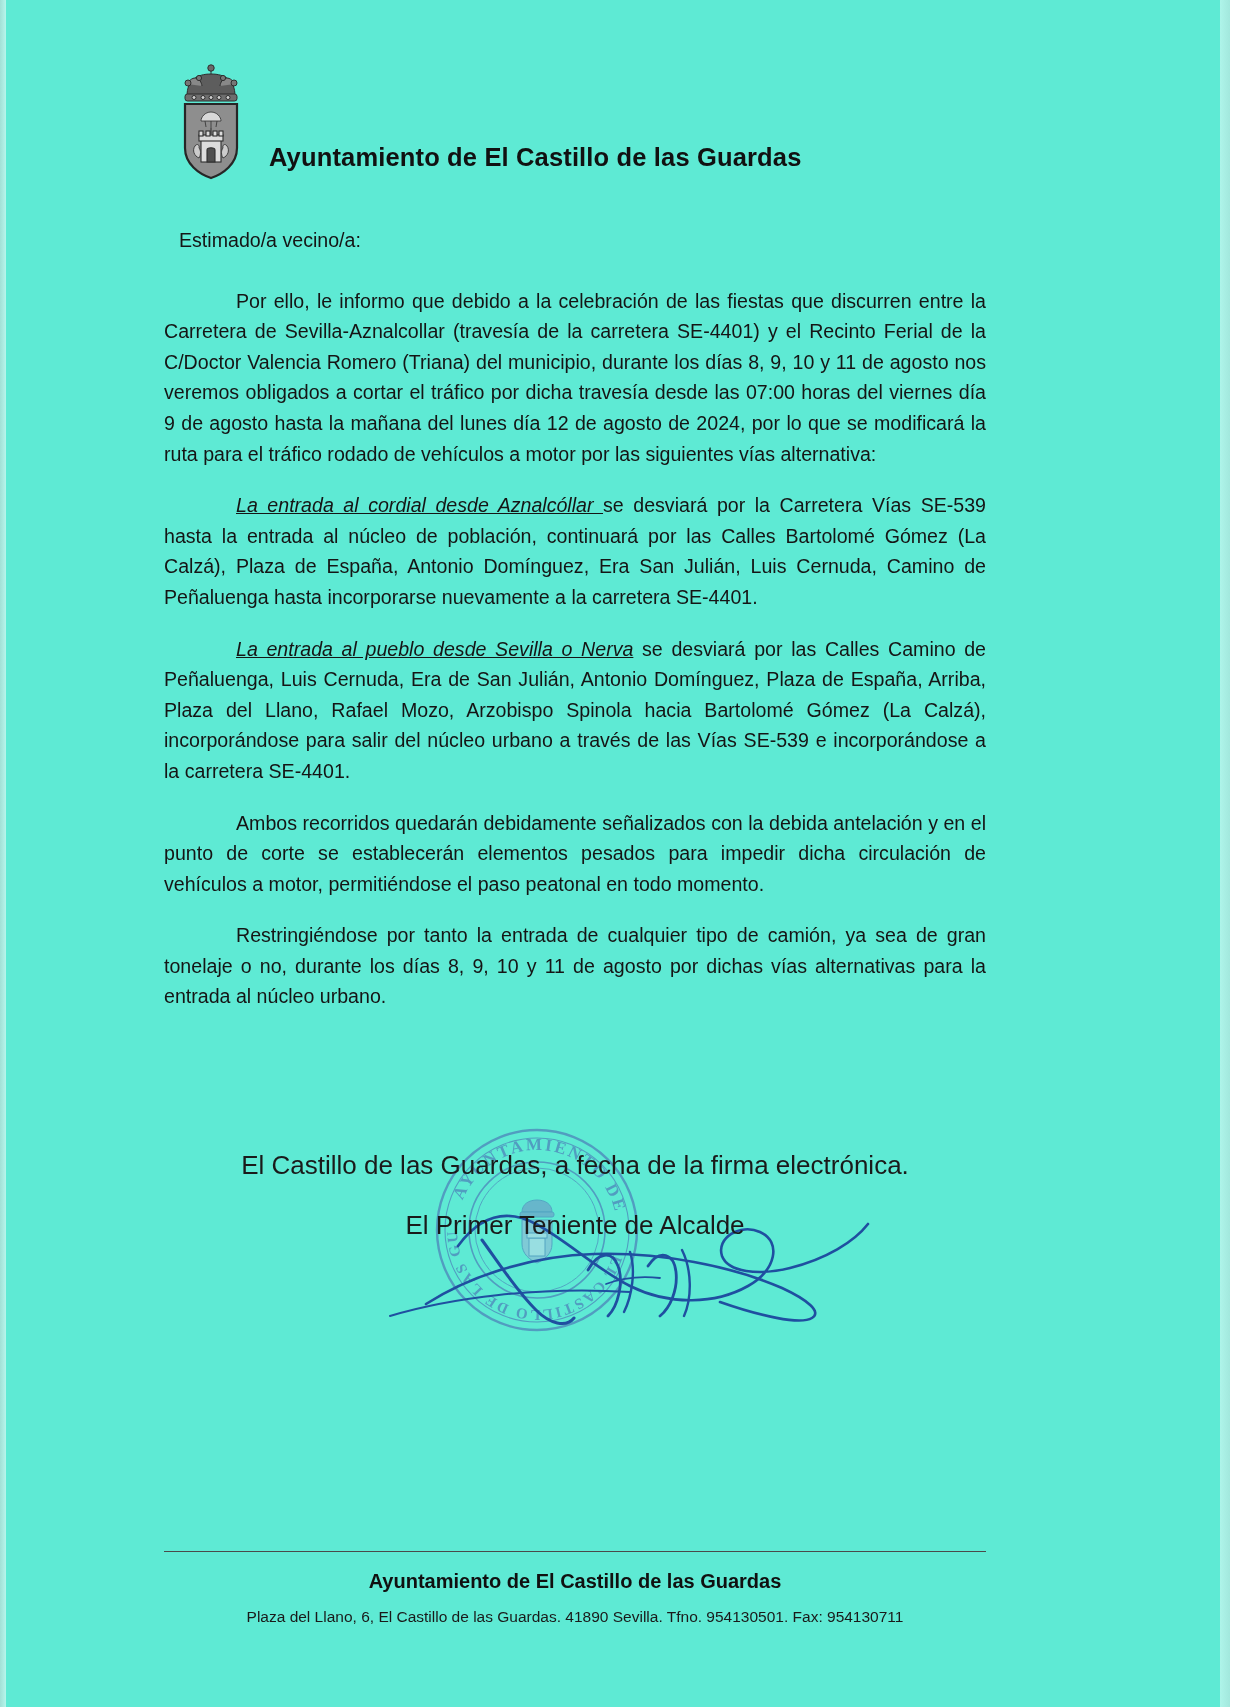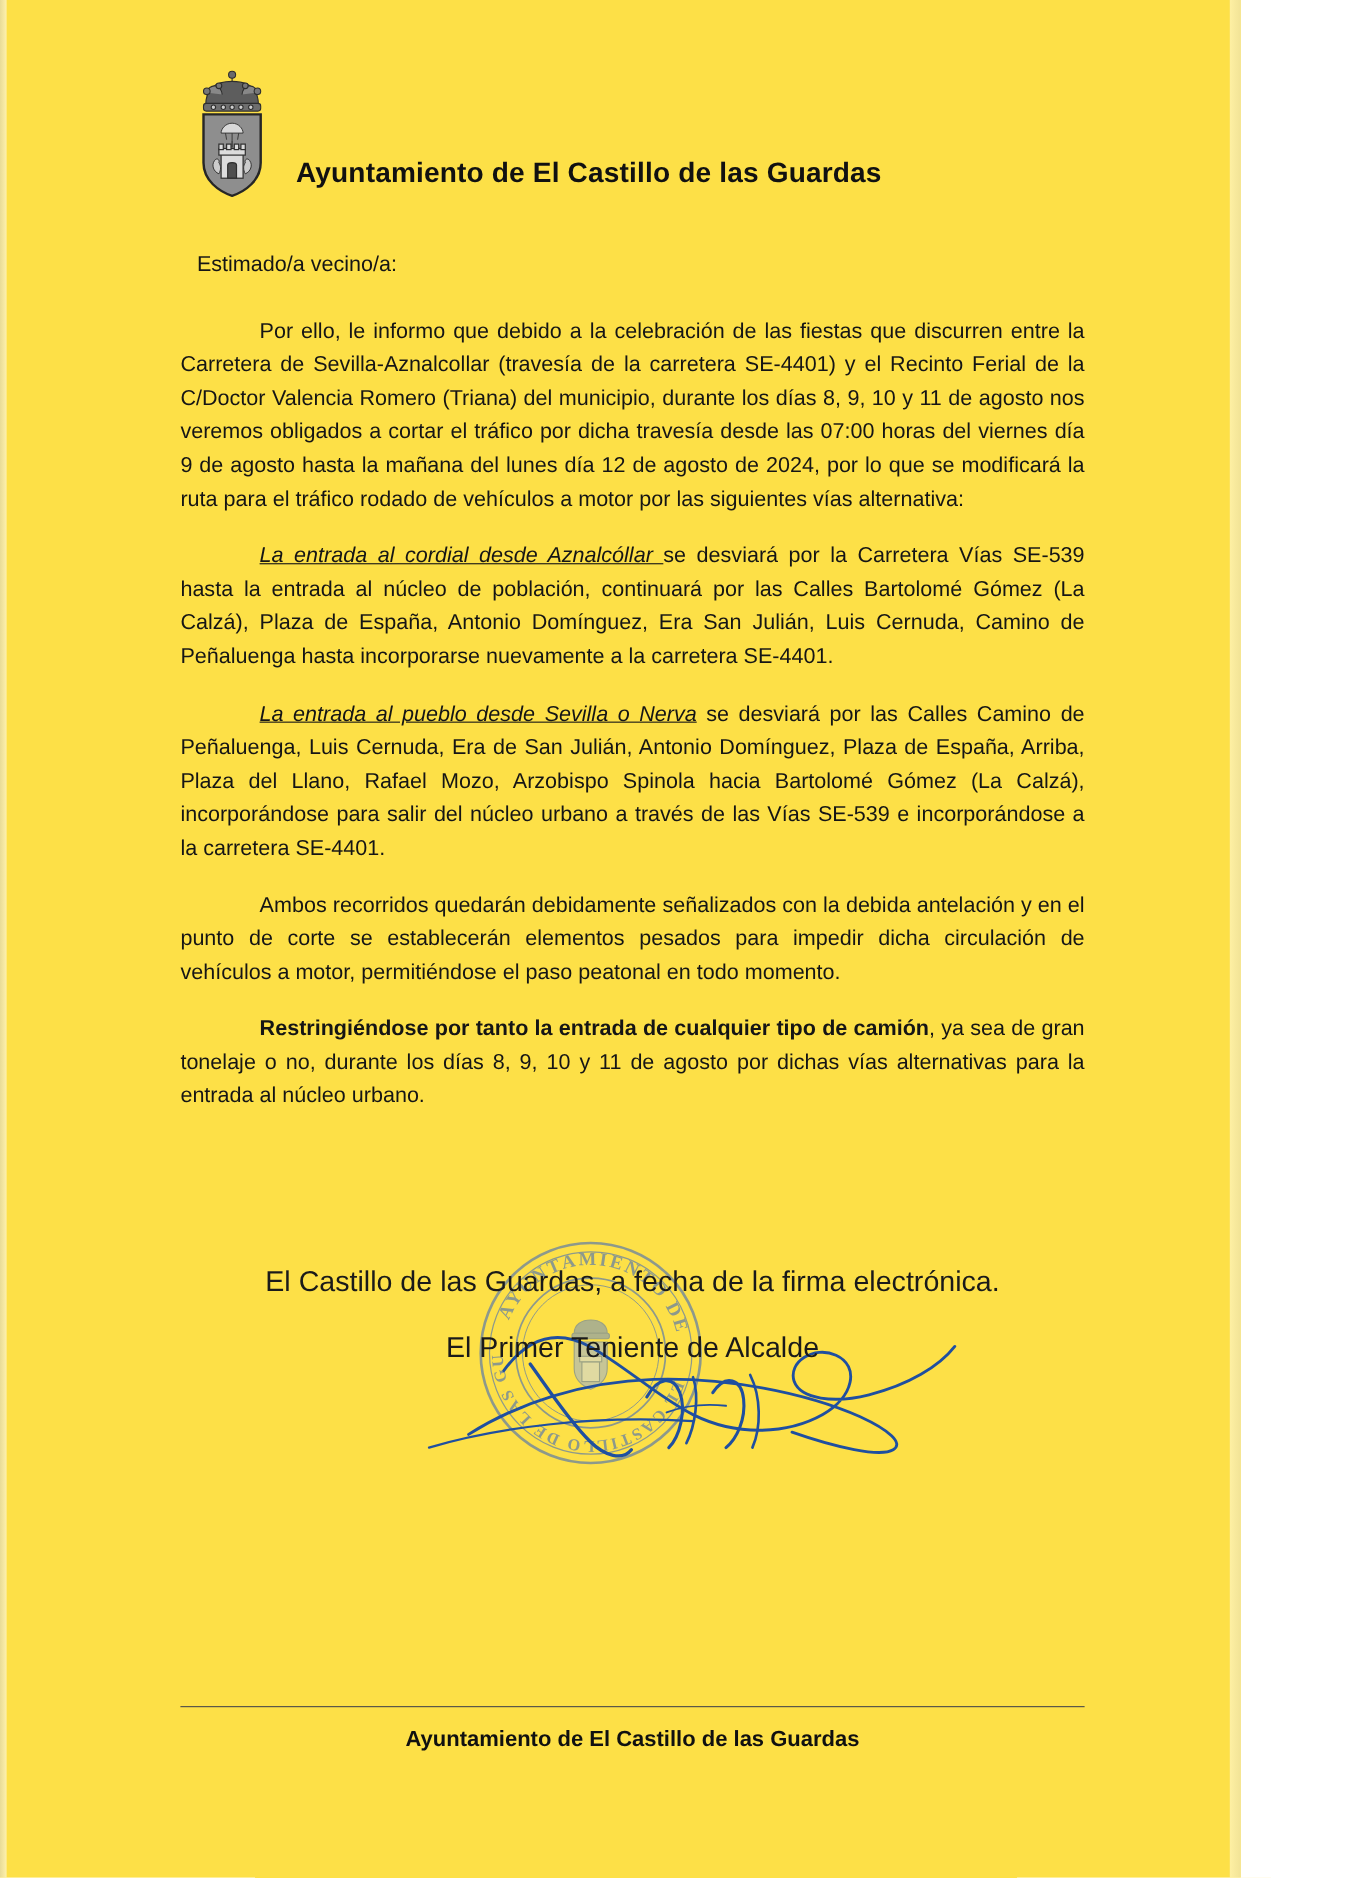--- a/index.html
+++ b/index.html
@@ -3,23 +3,23 @@
 <meta charset="utf-8">
 <title>Ayuntamiento de El Castillo de las Guardas</title>
 <style>
   html, body {
     margin: 0;
     padding: 0;
     background: #ffffff;
   }
   .page {
     position: relative;
-    width: 1128px;
+    width: 1230px;
     height: 1707px;
-    background: #fde047;
+    background: #5eead4;
     font-family: "Liberation Sans", sans-serif;
     color: #111111;
     overflow: hidden;
     box-sizing: border-box;
   }
 
   
   .letterhead {
     position: absolute;
     left: 175px;
@@ -63,21 +63,21 @@
     hyphens: none;
   }
   p.salutation {
     margin: 0 0 30px 15px;
     text-align: left;
     text-indent: 0;
   }
   p.indent { text-indent: 72px; }
   p.last { margin-bottom: 0; }
   .iu { font-style: italic; text-decoration: underline; }
-  .bold { font-weight: bold; }
+  .bold { font-weight: normal; }
 
   
   .gap-a { margin-bottom: 24px; }
   .gap-b { margin-bottom: 23px; }
 
   
   .sign-block {
     position: absolute;
     left: 164px;
     top: 1150px;
@@ -277,14 +277,15 @@
     </svg>
   </div>
 
   <div class="sign-block">
     <div class="sign-line l1">El Castillo de las Guardas, a fecha de la firma electrónica.</div>
     <div class="sign-line l2">El Primer Teniente de Alcalde</div>
   </div>
 
   <div class="footer-rule"></div>
   <div class="footer-title">Ayuntamiento de El Castillo de las Guardas</div>
+  <div class="footer-sub">Plaza del Llano, 6, El Castillo de las Guardas. 41890 Sevilla. Tfno. 954130501. Fax: 954130711</div>
 
 </div>
 
 </body></html>

